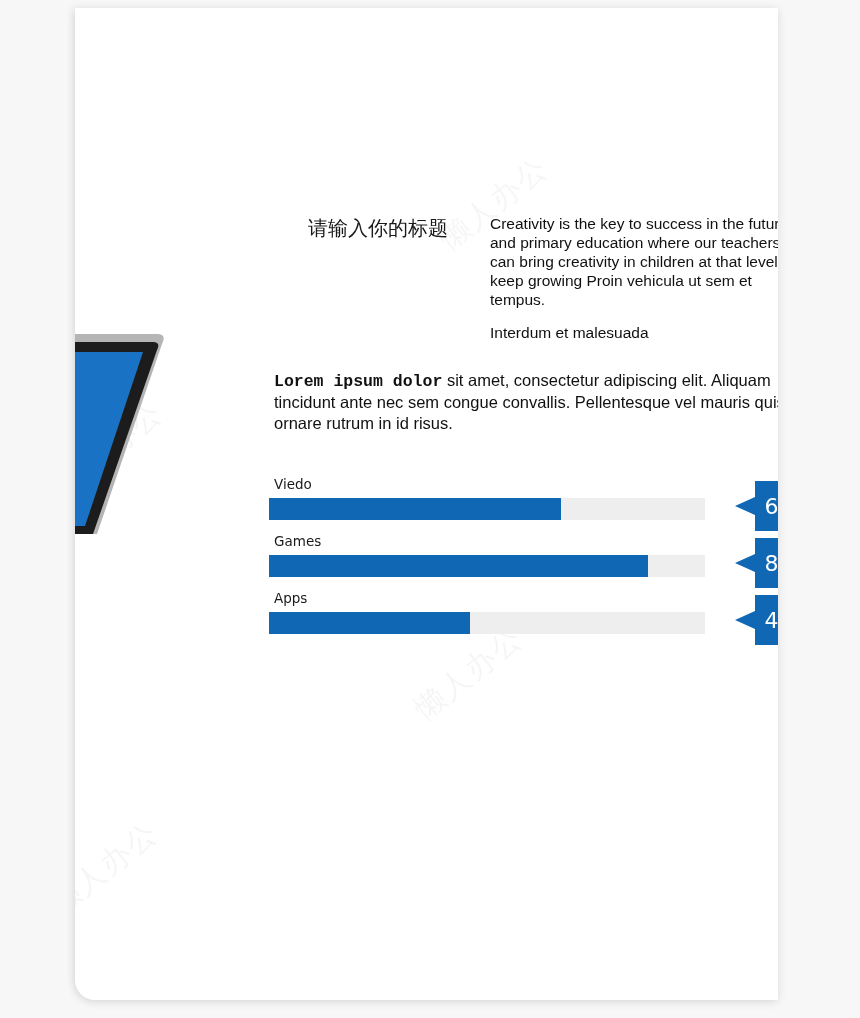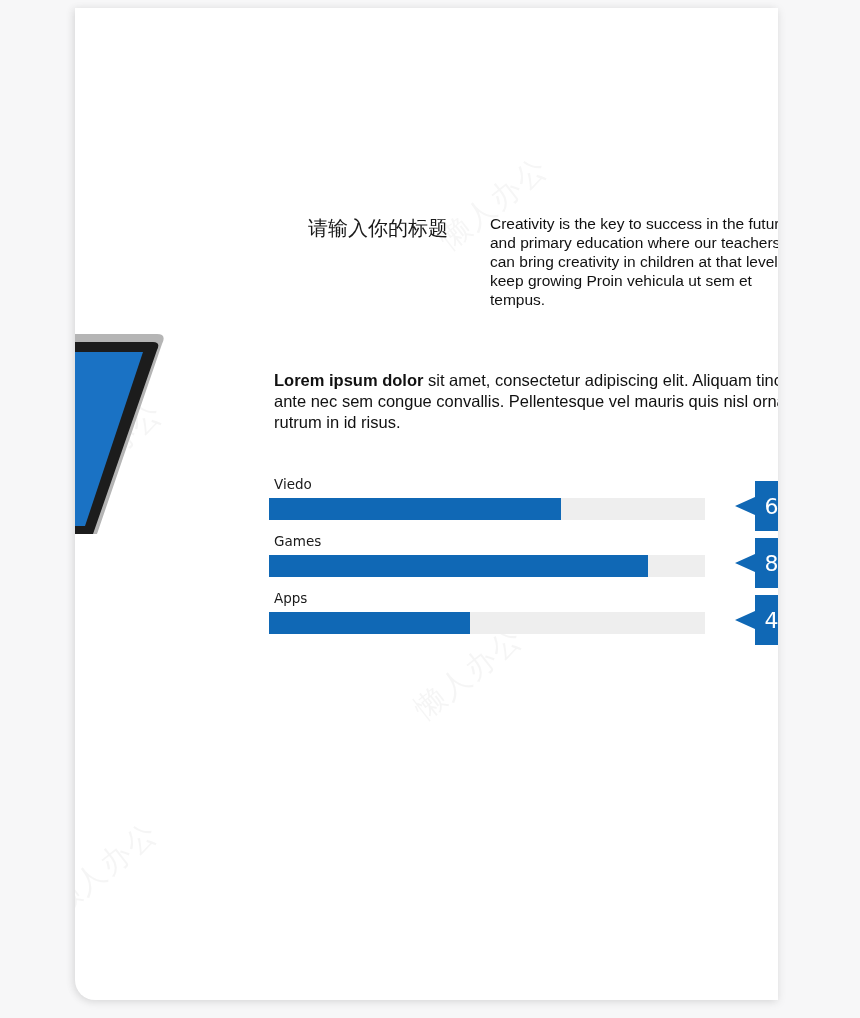--- a/index.html
+++ b/index.html
@@ -110,21 +110,21 @@
   
   #lorem-block {
     position: absolute;
     left: 199px;
     top: 362px;
     width: 548px;
     font-size: 16.5px;
     line-height: 21px;
     color: #111111;
   }
-  #lorem-strong { font-weight: bold; }
+  #lorem-strong { font-weight: bold; font-family: Liberation Mono, monospace; }
 
   
   #chart-area {
     position: absolute;
     left: 194px;
     top: 468px;
     width: 565px;
   }
   .chart-row {
     position: relative;
@@ -197,20 +197,21 @@
       <path d="M -50 32 L 68 32 L 10 206 L -50 206 Z" fill="#1a72c4"></path>
     </svg>
   </div>
 
   <div id="headline-block">
     <div id="headline-left">
       <div id="title-cn">请输入你的标题</div>
     </div>
     <div id="headline-right">
       <p id="intro-paragraph">Creativity is the key to success in the future, and primary education where our teachers can bring creativity in children at that level keep growing Proin vehicula ut sem et tempus.</p>
+      <p id="intro-subline">Interdum et malesuada</p>
     </div>
   </div>
 
   <div id="lorem-block">
     <span id="lorem-strong">Lorem ipsum dolor</span><span id="lorem-rest"> sit amet, consectetur adipiscing elit. Aliquam tincidunt ante nec sem congue convallis. Pellentesque vel mauris quis nisl ornare rutrum in id risus.</span>
   </div>
 
   <div id="chart-area">
 
     <div class="chart-row">

